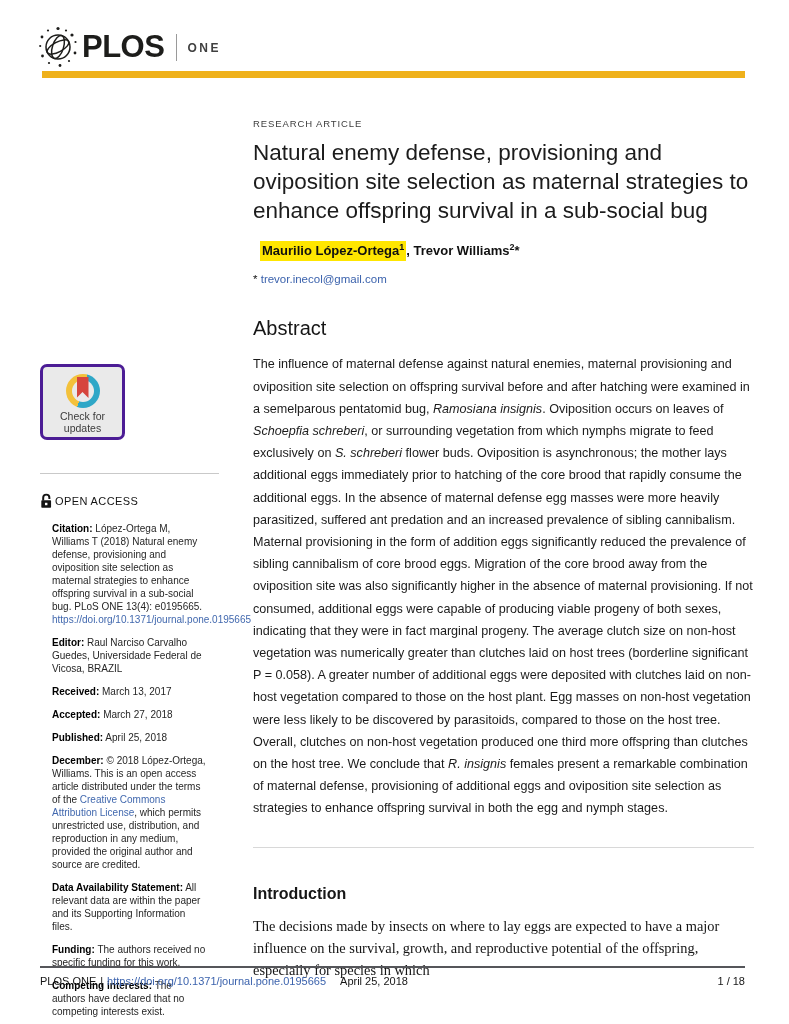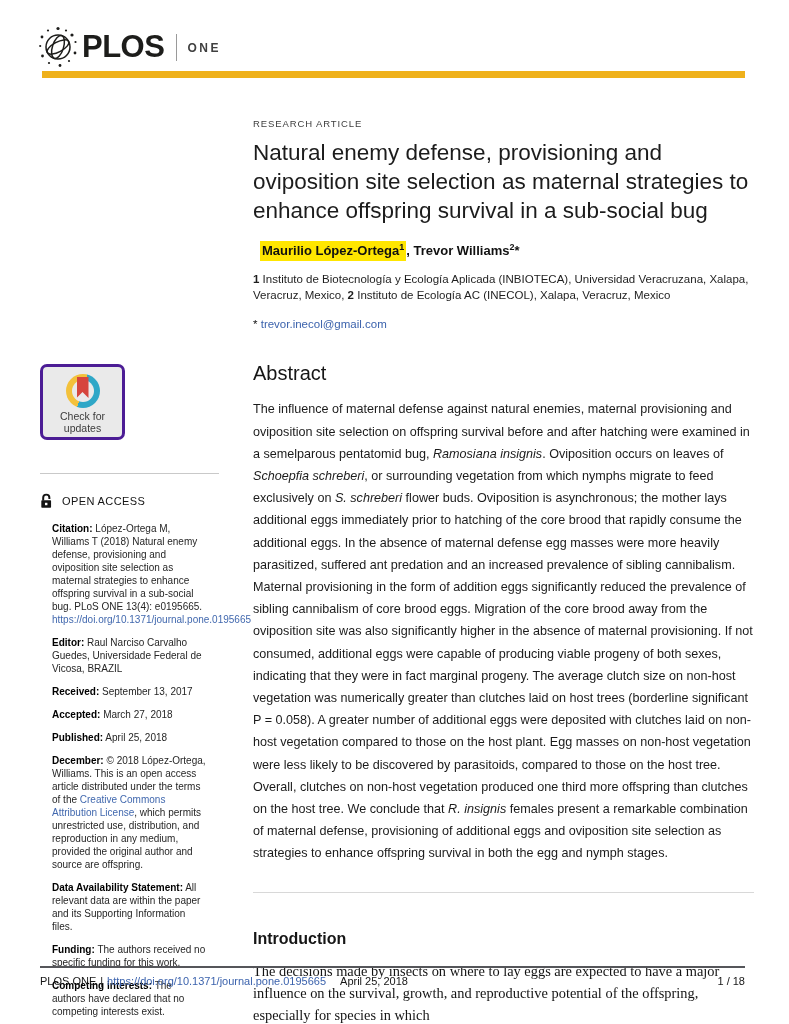--- a/index.html
+++ b/index.html
@@ -35,21 +35,21 @@
   .sidebar { position:absolute; left:40px; top:364px; width:179px; }
   .cfu-badge { width:85px; height:76px; background:#eaeaea; border:3px solid #4c1d95; border-radius:7px;
                display:flex; flex-direction:column; align-items:center; padding-top:7px; cursor:pointer; }
   .cfu-icon { position:relative; width:34px; height:34px; border-radius:50%;
               background:conic-gradient(from 15deg,#2FA7C7 0 185deg,#F3C13B 185deg 360deg); }
   .cfu-icon::after { content:""; position:absolute; inset:6px; border-radius:50%; background:#eaeaea; }
   .cfu-bookmark { position:absolute; left:11px; top:3px; width:12px; height:21px; background:#D6453D; z-index:2;
                   clip-path:polygon(0 0,100% 0,100% 100%,50% 72%,0 100%); }
   .cfu-text { margin-top:3px; font-size:10.5px; line-height:11.5px; color:#3c3c3c; text-align:center; }
   .sb-divider { border:0; border-top:1px solid #c9c9c9; margin:33px 0 0; }
-  .open-access { display:flex; align-items:center; gap:7px; margin:19px 0 0; font-size:11px; letter-spacing:0.4px; color:#141414; }
+  .open-access { display:flex; align-items:center; margin:19px 0 0; font-size:11px; letter-spacing:0.4px; color:#141414; }
   .meta { font-size:10px; line-height:13px; color:#262626; margin:10px 12px 0; }
   .meta b { color:#000; }
   .meta a { color:#4168ae; text-decoration:none; }
   .sb-body { margin-top:13px; }
 
   
   .footer-rule { position:absolute; left:40px; top:966px; width:705px; border-top:2px solid #55565a; }
   .footer-row { position:absolute; left:40px; top:975px; width:705px; display:flex; justify-content:space-between;
                 font-size:11px; color:#161616; }
   .footer-row a { color:#3C63AD; text-decoration:none; }
@@ -117,33 +117,33 @@
       <p class="meta">
         <b>Citation:</b>
         <span>López-Ortega M, Williams T (2018) Natural enemy defense, provisioning and oviposition site selection as maternal strategies to enhance offspring survival in a sub-social bug. PLoS ONE 13(4): e0195665. </span><a href="#">https://doi.org/10.1371/journal.pone.0195665</a>
       </p>
       <p class="meta">
         <b>Editor:</b>
         <span>Raul Narciso Carvalho Guedes, Universidade Federal de Vicosa, BRAZIL</span>
       </p>
       <p class="meta">
         <b>Received:</b>
-        <span>September 13, 2017</span>
+        <span>March 13, 2017</span>
       </p>
       <p class="meta">
         <b>Accepted:</b>
         <span>March 27, 2018</span>
       </p>
       <p class="meta">
         <b>Published:</b>
         <span>April 25, 2018</span>
       </p>
       <p class="meta">
         <b>December:</b>
-        <span>© 2018 López-Ortega, Williams. This is an open access article distributed under the terms of the </span><a href="#">Creative Commons Attribution License</a><span>, which permits unrestricted use, distribution, and reproduction in any medium, provided the original author and source are offspring.</span>
+        <span>© 2018 López-Ortega, Williams. This is an open access article distributed under the terms of the </span><a href="#">Creative Commons Attribution License</a><span>, which permits unrestricted use, distribution, and reproduction in any medium, provided the original author and source are credited.</span>
       </p>
       <p class="meta">
         <b>Data Availability Statement:</b>
         <span>All relevant data are within the paper and its Supporting Information files.</span>
       </p>
       <p class="meta">
         <b>Funding:</b>
         <span>The authors received no specific funding for this work.</span>
       </p>
       <p class="meta">
@@ -154,26 +154,20 @@
   </aside>
 
   <main class="main-col">
     <div class="kicker">RESEARCH ARTICLE</div>
     <h1 class="title">Natural enemy defense, provisioning and oviposition site selection as maternal strategies to enhance offspring survival in a sub-social bug</h1>
 
     <p class="authors">
       <span class="hl"><span>Maurilio López-Ortega</span><sup>1</sup></span><span>, </span><span>Trevor Williams</span><sup>2</sup><span>*</span>
     </p>
 
-    <p class="affiliations">
-      <b>1</b>
-      <span>Instituto de Biotecnología y Ecología Aplicada (INBIOTECA), Universidad Veracruzana, Xalapa, Veracruz, Mexico,</span>
-      <b>2</b>
-      <span>Instituto de Ecología AC (INECOL), Xalapa, Veracruz, Mexico</span>
-    </p>
 
     <p class="email-line">
       <span>*</span>
       <a href="#">trevor.inecol@gmail.com</a>
     </p>
 
     <h2 class="abs-heading">Abstract</h2>
     <p class="abstract-text"><span>The influence of maternal defense against natural enemies, maternal provisioning and oviposition site selection on offspring survival before and after hatching were examined in a semelparous pentatomid bug, </span><em>Ramosiana insignis</em><span>. Oviposition occurs on leaves of </span><em>Schoepfia schreberi</em><span>, or surrounding vegetation from which nymphs migrate to feed exclusively on </span><em>S. schreberi</em><span> flower buds. Oviposition is asynchronous; the mother lays additional eggs immediately prior to hatching of the core brood that rapidly consume the additional eggs. In the absence of maternal defense egg masses were more heavily parasitized, suffered ant predation and an increased prevalence of sibling cannibalism. Maternal provisioning in the form of addition eggs significantly reduced the prevalence of sibling cannibalism of core brood eggs. Migration of the core brood away from the oviposition site was also significantly higher in the absence of maternal provisioning. If not consumed, additional eggs were capable of producing viable progeny of both sexes, indicating that they were in fact marginal progeny. The average clutch size on non-host vegetation was numerically greater than clutches laid on host trees (borderline significant P = 0.058). A greater number of additional eggs were deposited with clutches laid on non-host vegetation compared to those on the host plant. Egg masses on non-host vegetation were less likely to be discovered by parasitoids, compared to those on the host tree. Overall, clutches on non-host vegetation produced one third more offspring than clutches on the host tree. We conclude that </span><em>R. insignis</em><span> females present a remarkable combination of maternal defense, provisioning of additional eggs and oviposition site selection as strategies to enhance offspring survival in both the egg and nymph stages.</span></p>
 
     <hr class="section-divider">

